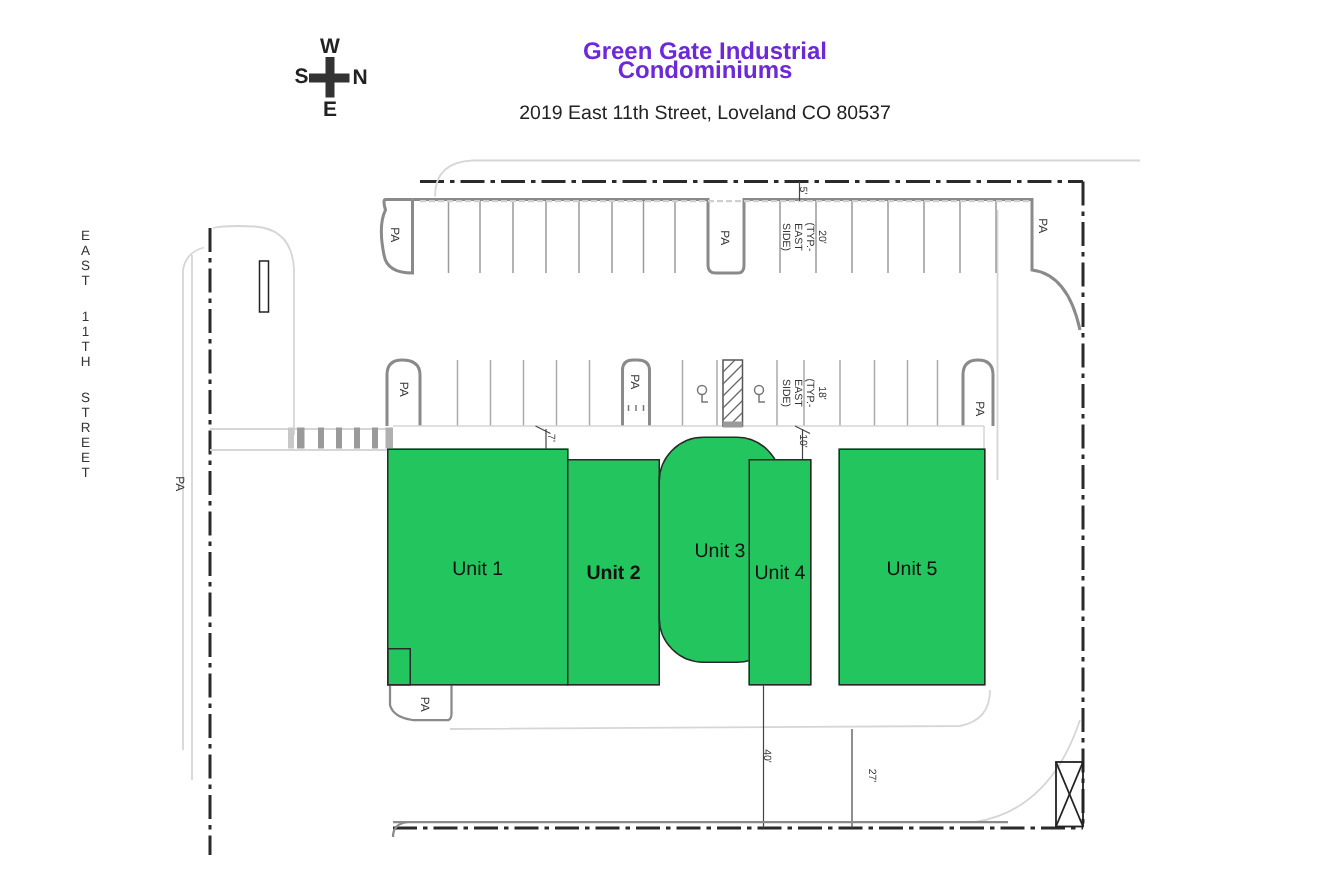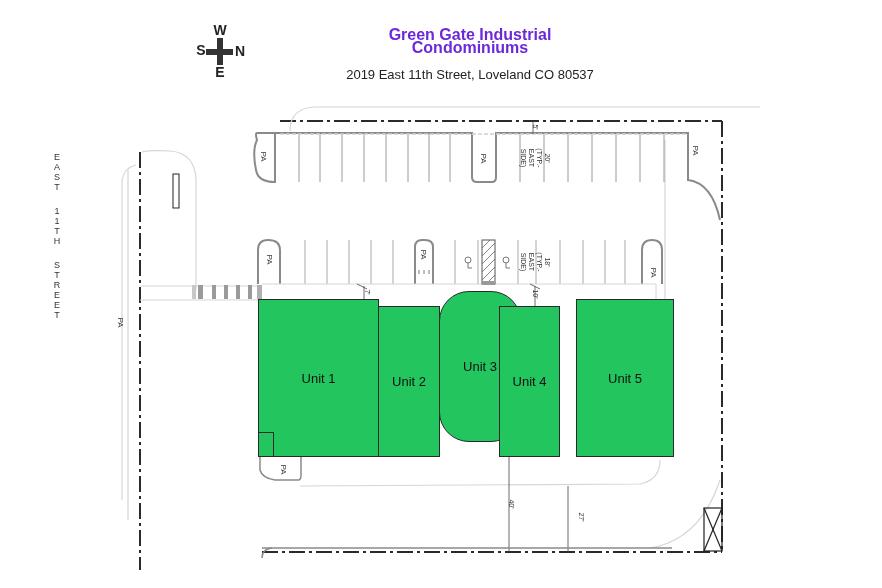--- a/index.html
+++ b/index.html
@@ -162,30 +162,30 @@
   <div class="abs" style="left:12px; top:27px; width:27px; height:6px; background:#333;"></div>
   <div class="abs" style="left:23px; top:16px; width:6px; height:27px; background:#333;"></div>
 </div>
 
 <div class="abs street">EAST 11TH STREET</div>
 
 <div class="unit" style="left:258px; top:299px; width:121px; height:158px;">
   <span>Unit 1</span>
   <div class="abs" style="left:-1px; bottom:-1px; width:16px; height:25px; border:1.3px solid #2a2a2a; box-sizing:border-box;"></div>
 </div>
-<div class="unit" style="left:378px; top:306px; width:62px; height:151px;">
+<div class="unit" style="left:378px; top:306px; width:62px; height:151px;font-weight:bold;">
   <span>Unit 2</span>
 </div>
 <div class="unit" style="left:439px; top:291px; width:82px; height:151px;border-radius:30px;">
   <span>Unit 3</span>
 </div>
-<div class="unit" style="left:499px; top:306px; width:61px; height:151px;">
+<div class="unit" style="left:499px; top:306px; width:42px; height:151px;">
   <span>Unit 4</span>
 </div>
-<div class="unit" style="left:576px; top:299px; width:98px; height:158px;">
+<div class="unit" style="left:559px; top:299px; width:98px; height:158px;">
   <span>Unit 5</span>
 </div>
 
 <div class="pa" style="left:258px; top:152px;">PA</div>
 <div class="pa" style="left:478px; top:154px;">PA</div>
 <div class="pa" style="left:690px; top:146px;">PA</div>
 <div class="pa" style="left:264px; top:255px;">PA</div>
 <div class="pa" style="left:418px; top:250px;">PA</div>
 <div class="pa" style="left:648px; top:268px;">PA</div>
 <div class="pa" style="left:115px; top:318px;">PA</div>

